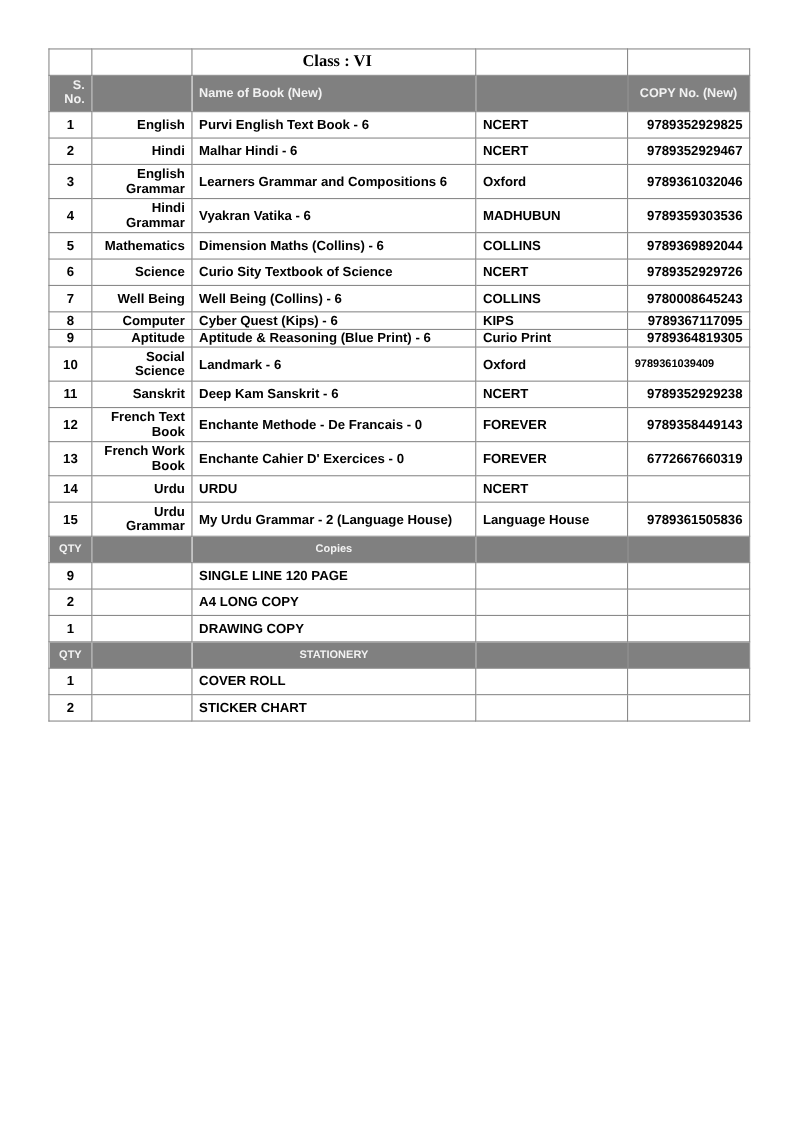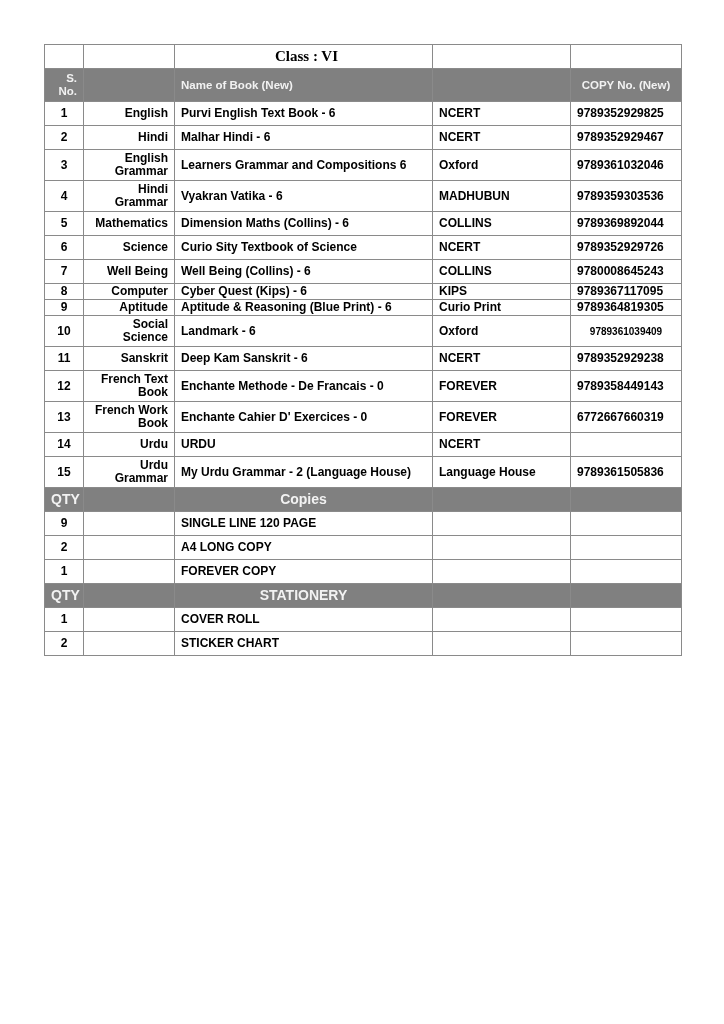--- a/index.html
+++ b/index.html
@@ -17,26 +17,26 @@
     line-height: 13px; overflow: hidden; white-space: nowrap;
   }
   col.c1 { width: 39px; } col.c2 { width: 91px; } col.c3 { width: 258px; }
   col.c4 { width: 138px; } col.c5 { width: 111px; }
   .center { text-align: center; }
   .wrap { white-space: normal !important; text-align: right; }
   tr.title-row td { height: 23px; }
   tr.title-row .title { font-size: 15px; text-align: center; padding-right: 0; font-family: Liberation Serif, serif; }
   tr.hdr td { background: #808080; color: #f2f2f2; font-weight: bold; }
   tr.hdr-main td { height: 32px; font-size: 11.5px; }
-  tr.hdr-sec td { height: 23px; font-size: 14px; }
+  tr.hdr-sec td { height: 23px; font-size: 10px; }
   tr.r-std td { height: 23px; }
   tr.r-tall td { height: 30px; }
   tr.r-small td { height: 15px; }
-  .isbn-small { font-size: 10px; text-align: center; }
-  .isbn { text-align: left; }
+  .isbn-small { font-size: 10px; text-align: left; }
+  .isbn { text-align: right; }
 </style>
 </head>
 <body>
 
 <table class="book-list">
   <colgroup>
       <col class="c1">
       <col class="c2">
       <col class="c3">
       <col class="c4">
@@ -185,21 +185,21 @@
       <tr class="r-std">
         <td class="center">2</td>
         <td></td>
         <td>A4 LONG COPY</td>
         <td></td>
         <td></td>
       </tr>
       <tr class="r-std">
         <td class="center">1</td>
         <td></td>
-        <td>FOREVER COPY</td>
+        <td>DRAWING COPY</td>
         <td></td>
         <td></td>
       </tr>
     </tbody>
   <tbody>
     <tr class="hdr hdr-sec">
       <td class="center">QTY</td>
       <td></td>
       <td class="center">STATIONERY</td>
       <td></td>

